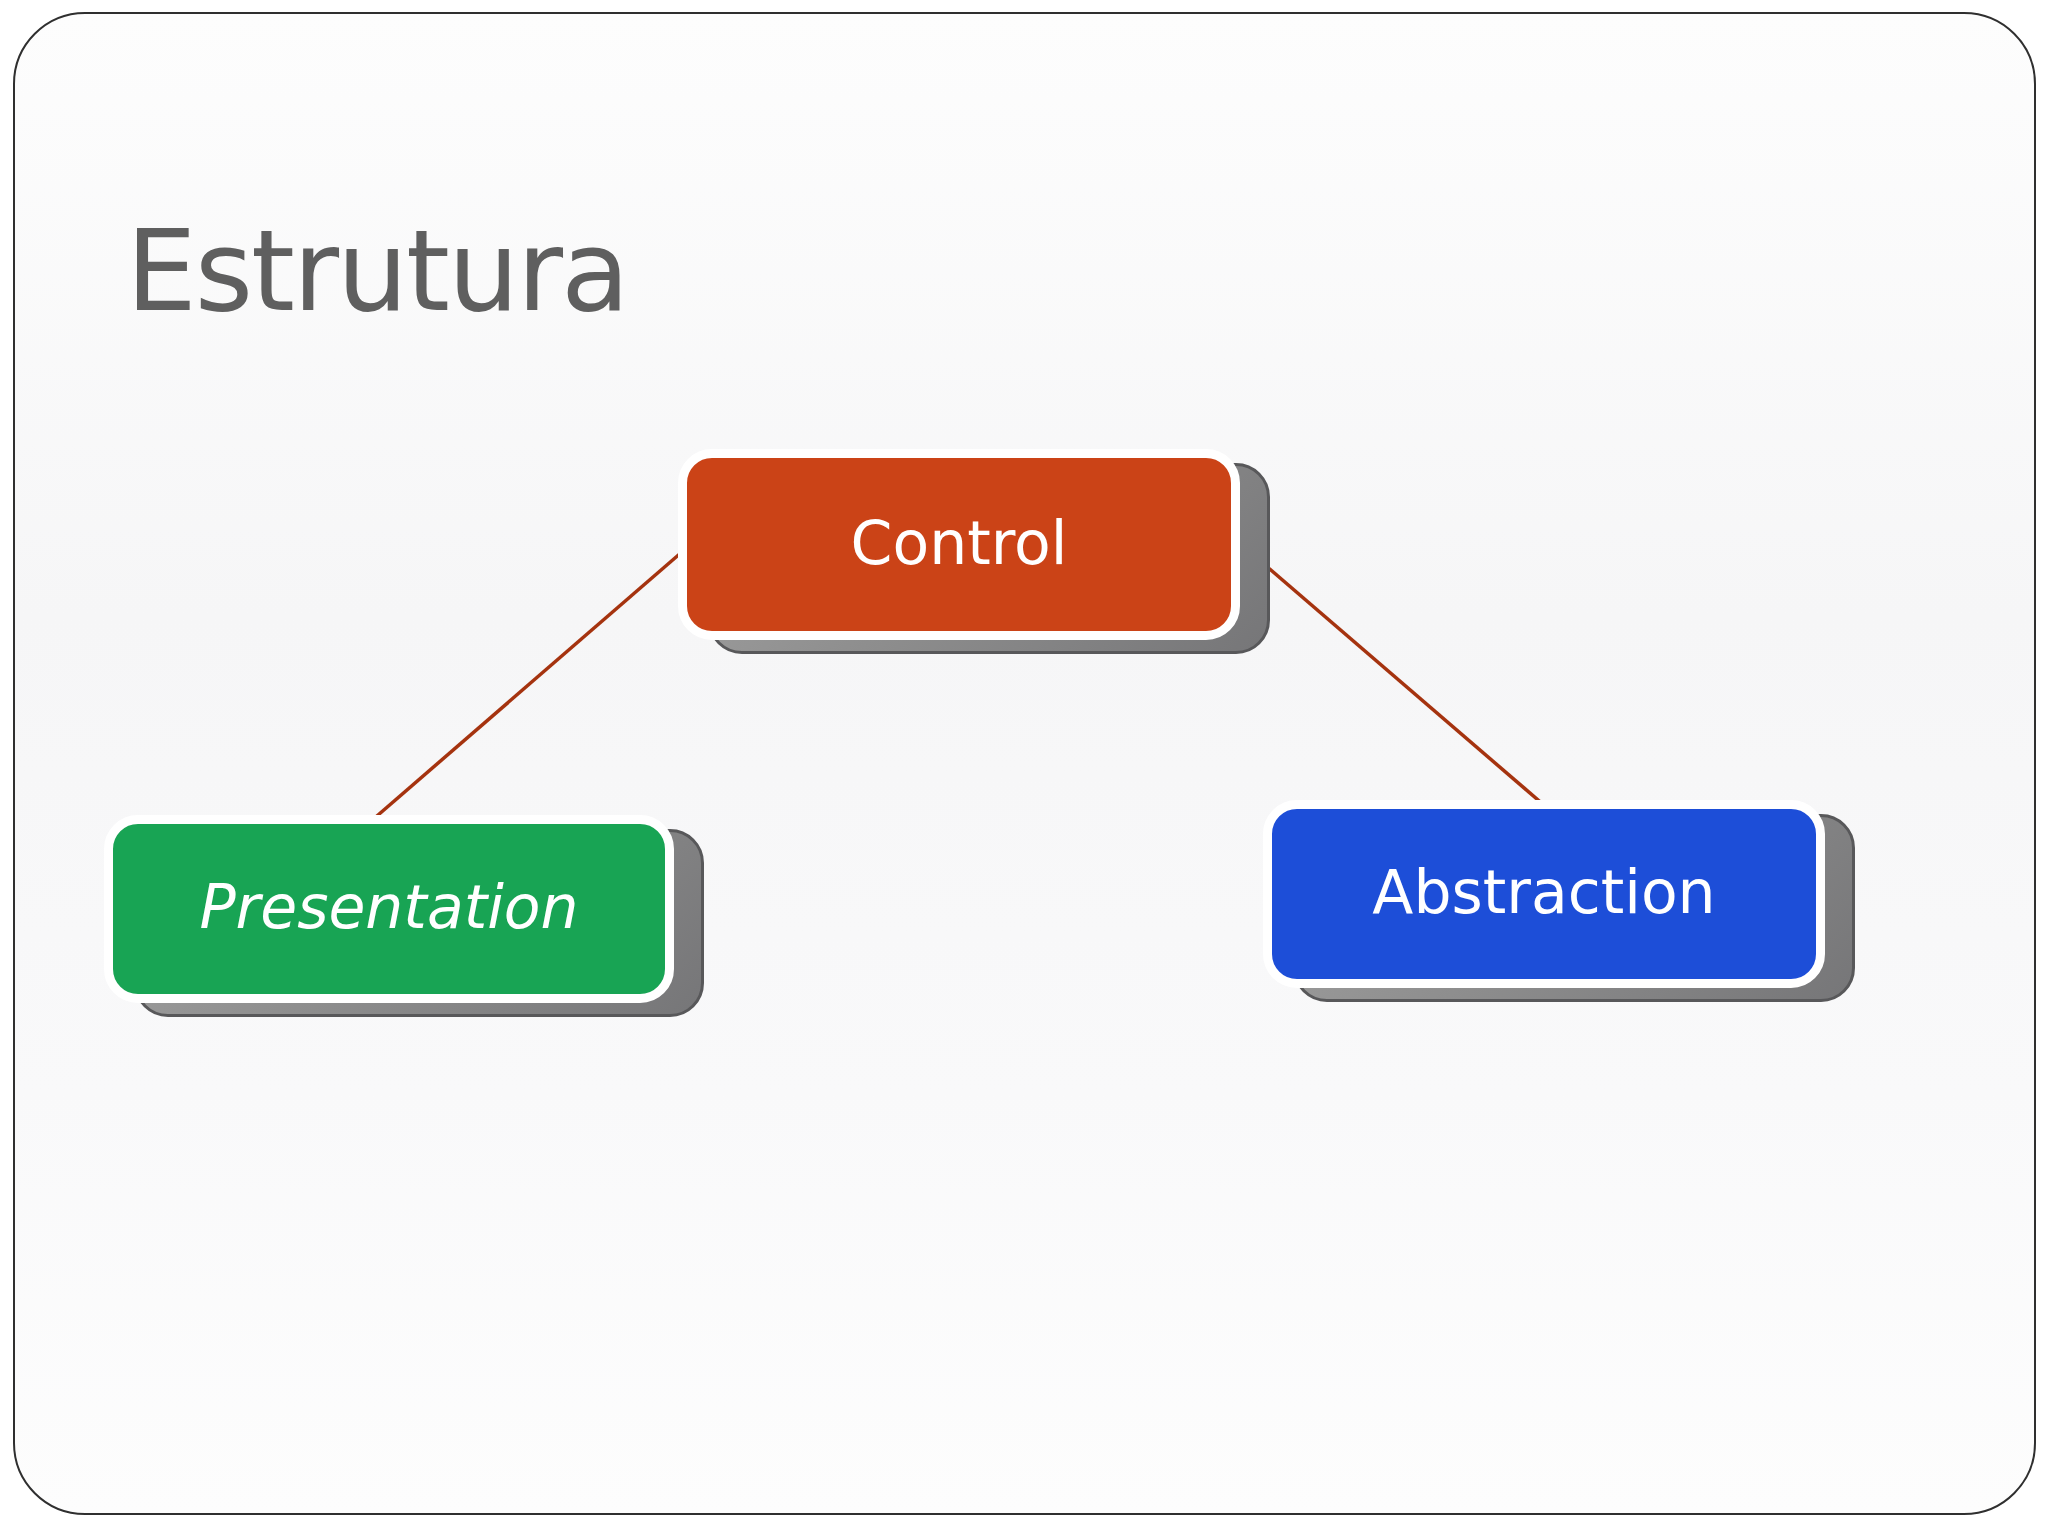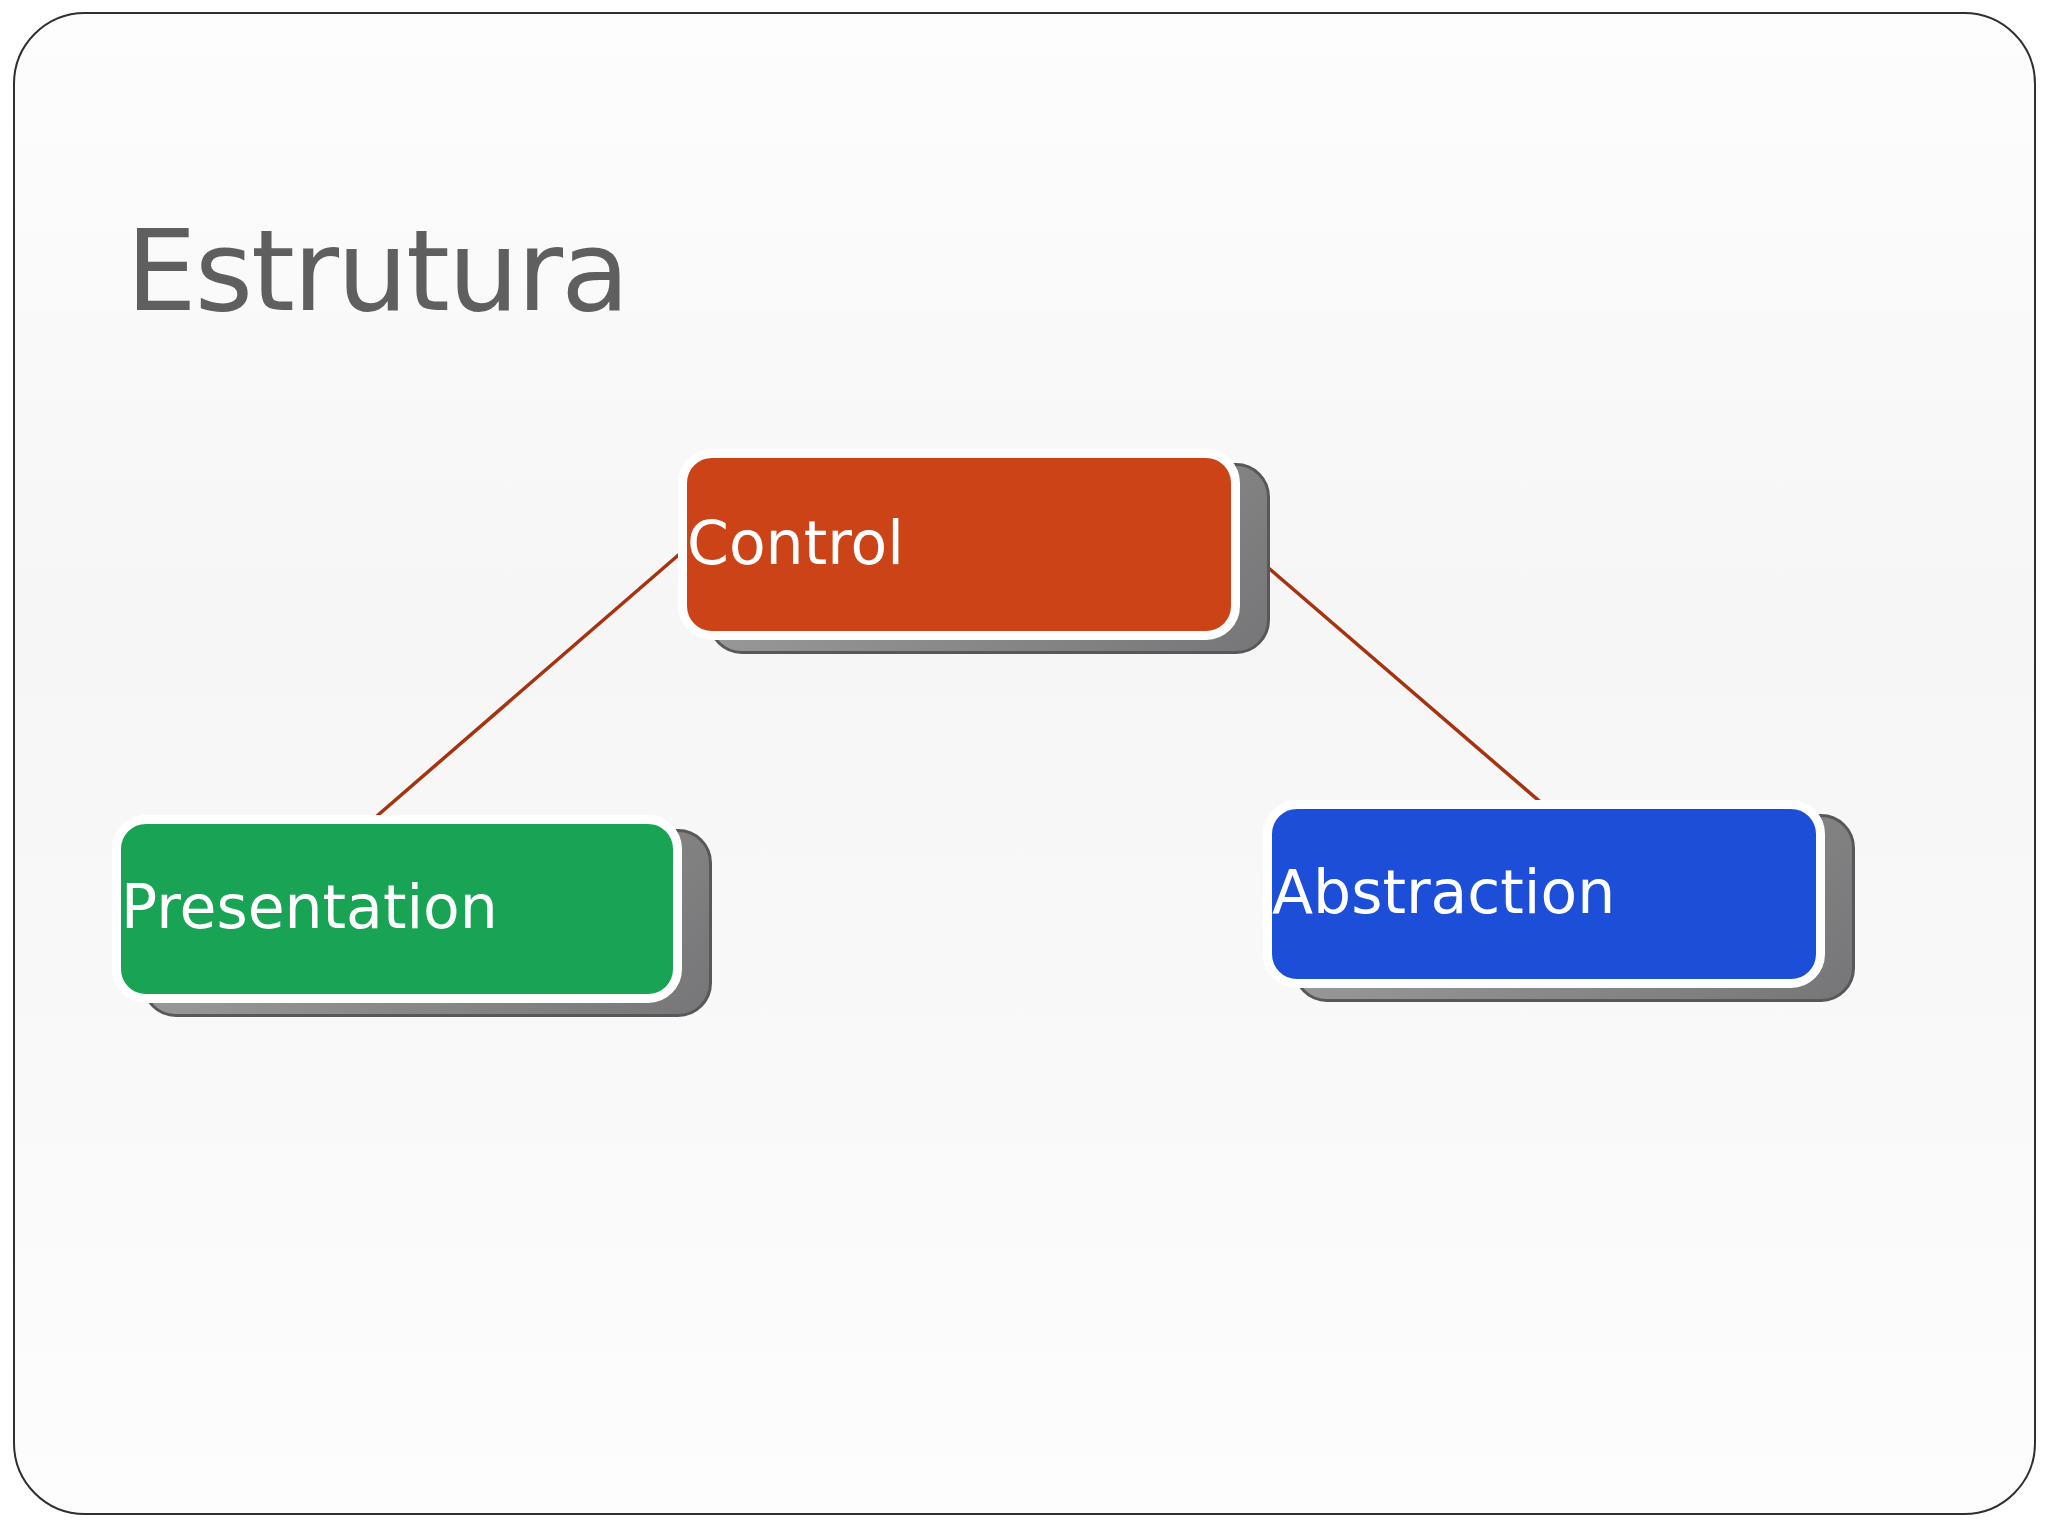--- a/index.html
+++ b/index.html
@@ -58,32 +58,32 @@
     box-sizing: border-box;
   }
   .node-face {
     position: absolute;
     inset: 0;
     border: 9px solid #ffffff;
     border-radius: 34px;
     box-sizing: border-box;
     display: flex;
     align-items: center;
-    justify-content: flex-start;
+    justify-content: center;
   }
   .node-label {
     color: #ffffff;
     font-size: 60px;
     letter-spacing: 0px;
     white-space: nowrap;
     text-align: center;
     transform: translateY(-2px);
   }
   #node-control      { left: 678px;  top: 449px; width: 562px; height: 191px; }
-  #node-presentation { left: 112px;  top: 815px; width: 570px; height: 188px; }
+  #node-presentation { left: 104px;  top: 815px; width: 570px; height: 188px; font-style: italic; }
   #node-abstraction  { left: 1263px; top: 800px; width: 562px; height: 188px; }
 </style>
 </head>
 <body>
 
 <div class="stage">
 
   <div class="slide-frame"></div>
 
   <h1 class="slide-title" style="color: rgb(95, 95, 95);">Estrutura</h1>

